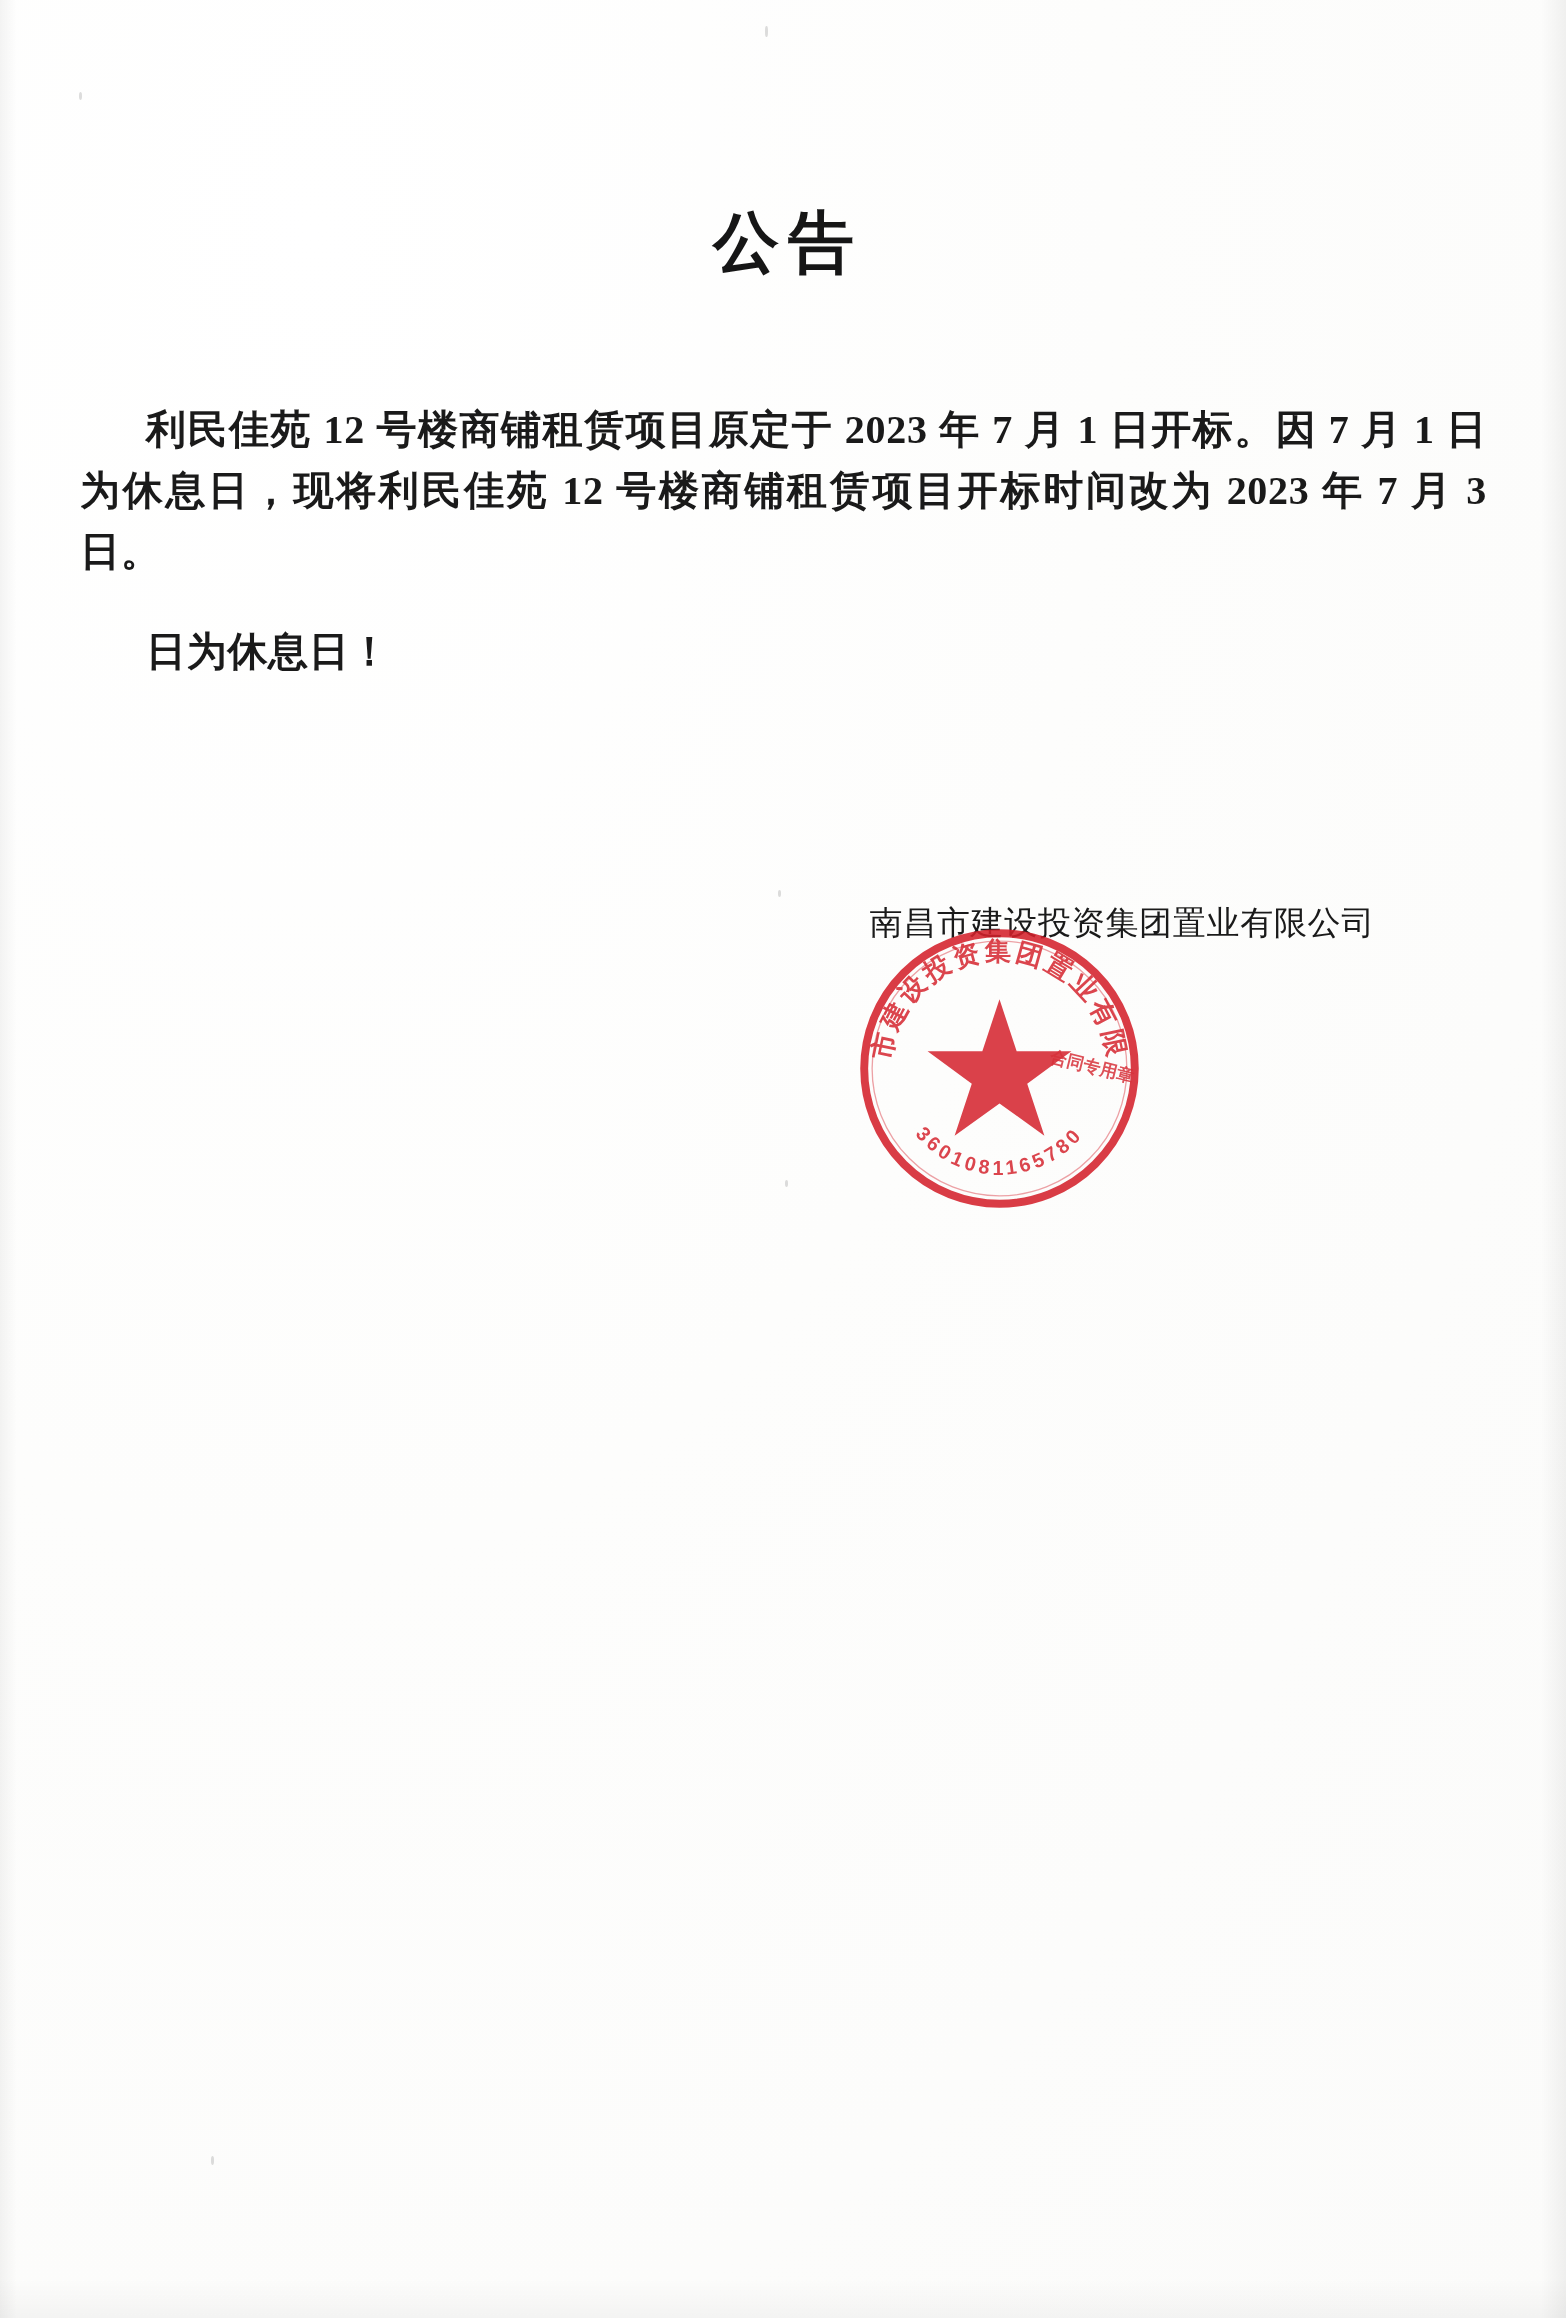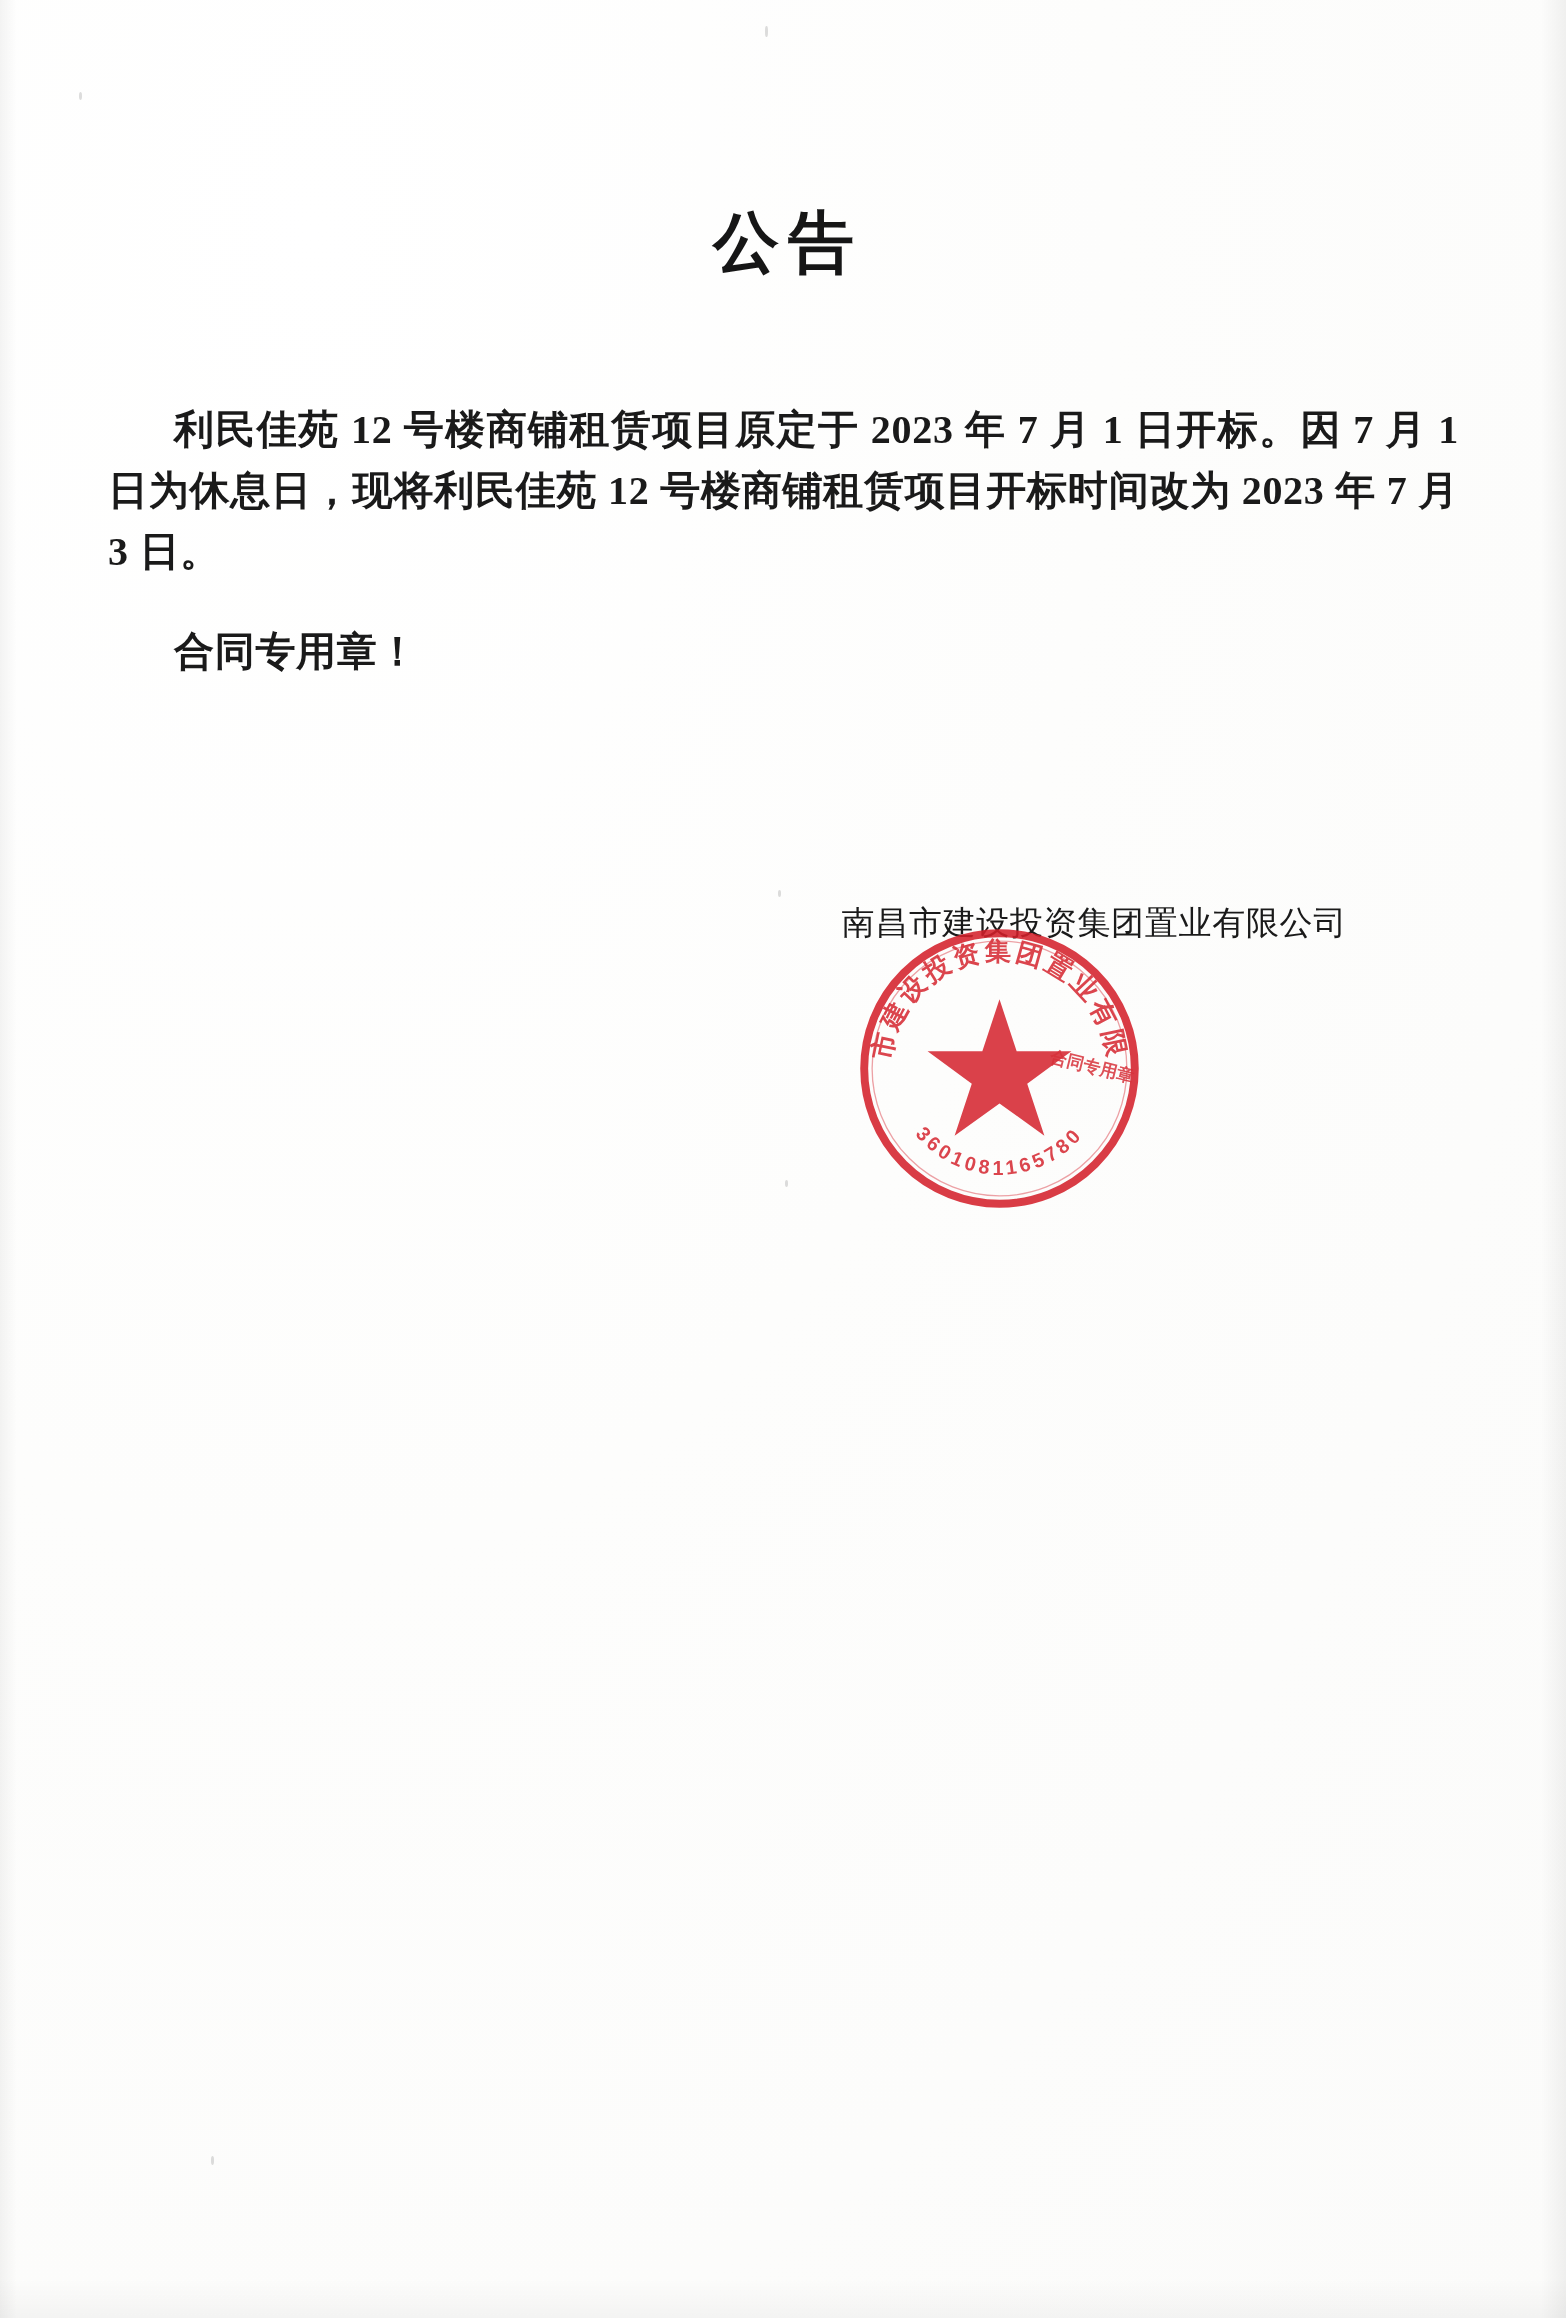--- a/index.html
+++ b/index.html
@@ -45,21 +45,21 @@
   .speck {
     position: absolute;
     background: rgba(120,120,120,0.25);
     border-radius: 50%;
     pointer-events: none;
   }
 
   .doc {
     position: absolute;
     left: 0; right: 0; top: 0;
-    padding: 0 108px;
+    padding: 0 80px;
     box-sizing: border-box;
   }
 
   .doc-title {
     margin-top: 198px;
     text-align: center;
     font-family: "Liberation Serif", "DejaVu Serif", serif;
     font-weight: bold;
     font-size: 66px;
     letter-spacing: 9.2px;
@@ -140,21 +140,21 @@
   <div class="speck" style="left:778px;top:890px;width:3.3px;height:6.6px;"></div>
   <div class="speck" style="left:785px;top:1180px;width:3.3px;height:6.6px;"></div>
   <div class="speck" style="left:211px;top:2156px;width:3.3px;height:9.2px;"></div>
 
   <div class="doc">
 
     <div class="doc-title">公告</div>
 
     <div class="body-block">
       <p class="para">利民佳苑 12 号楼商铺租赁项目原定于 2023 年 7 月 1 日开标。因 7 月 1 日为休息日，现将利民佳苑 12 号楼商铺租赁项目开标时间改为 2023 年 7 月 3 日。</p>
-      <p class="para">合同专用章！</p>
+      <p class="para">日为休息日！</p>
     </div>
 
     <div class="sign-block">
       <div class="signer">南昌市建设投资集团置业有限公司</div>
     </div>
 
   </div>
 
   <div class="seal">
     <svg width="297" height="297" viewBox="0 0 450 450" xmlns="http://www.w3.org/2000/svg">

